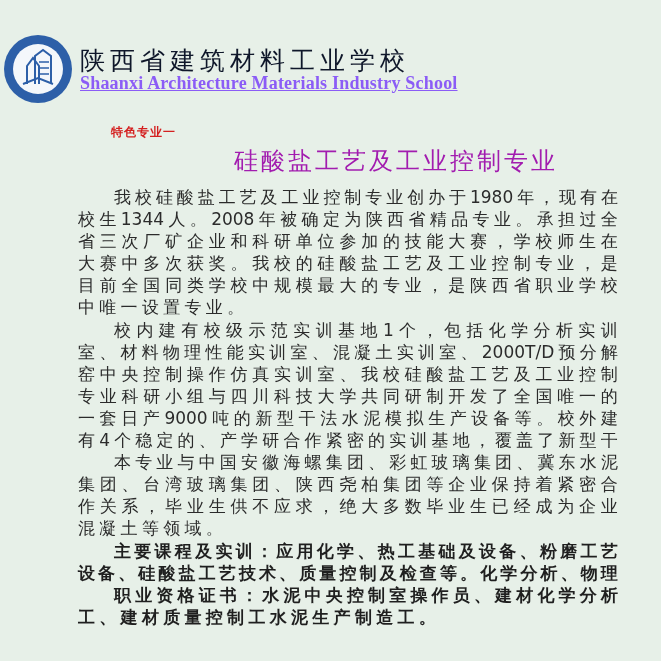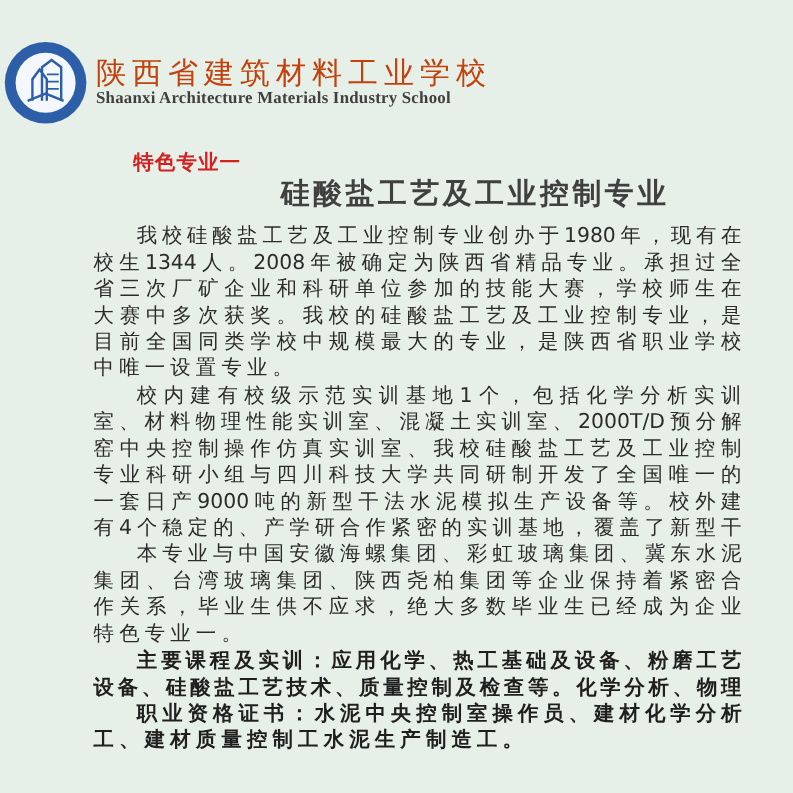--- a/index.html
+++ b/index.html
@@ -15,33 +15,33 @@
     background:#2d5fa8; position:relative; flex:none;
   }
   .logo-inner {
     position:absolute; left:9px; top:9px; width:50px; height:50px; border-radius:50%;
     background:#f4f7fb; overflow:hidden;
   }
   .logo svg { position:absolute; left:0; top:0; }
   .school-text { margin-left:8px; }
   .school-cn {
     font-family:"DejaVu Serif", serif; font-size:25px; letter-spacing:5px;
-    color:#c2410c; line-height:28px; font-weight:normal;
+    color:#0f172a; line-height:28px; font-weight:normal;
   }
   .school-en {
-    font-family:"Liberation Serif", serif; font-weight:bold; font-size:14px;
-    color:#404040; line-height:16px; letter-spacing:0.2px;
+    font-family:"Liberation Serif", serif; font-weight:bold; font-size:18px;
+    color:#8b5cf6; line-height:16px; letter-spacing:0.2px;text-decoration:underline;
   }
   .subtitle {
     position:absolute; left:111px; top:124px;
-    color:#d42020; font-weight:bold; font-size:17px; letter-spacing:1px;
+    color:#d42020; font-weight:bold; font-size:12px; letter-spacing:1px;
   }
   .title {
     position:absolute; left:234px; top:145px;
-    color:#404040; font-weight:bold; font-size:24px; letter-spacing:3px;
+    color:#a21caf; font-weight:normal; font-size:24px; letter-spacing:3px;
   }
   .body {
     position:absolute; left:78px; top:186px; width:540px;
     color:#2b2b2b; font-size:17px; line-height:22.1px;
   }
   .line { white-space:nowrap; height:22.1px; display:flex; justify-content:space-between; }
   .line.last { justify-content:flex-start; letter-spacing:4.3px; }
   .line.indent { padding-left:36px; }
   .bold { font-weight:bold; color:#1f1f1f; }
 </style>
@@ -434,21 +434,21 @@
       <span>毕</span>
       <span>业</span>
       <span>生</span>
       <span>已</span>
       <span>经</span>
       <span>成</span>
       <span>为</span>
       <span>企</span>
       <span>业</span>
     </div>
-    <div class="line last">特色专业一。</div>
+    <div class="line last">混凝土等领域。</div>
     <div class="line indent bold">
       <span>主</span>
       <span>要</span>
       <span>课</span>
       <span>程</span>
       <span>及</span>
       <span>实</span>
       <span>训</span>
       <span>：</span>
       <span>应</span>

